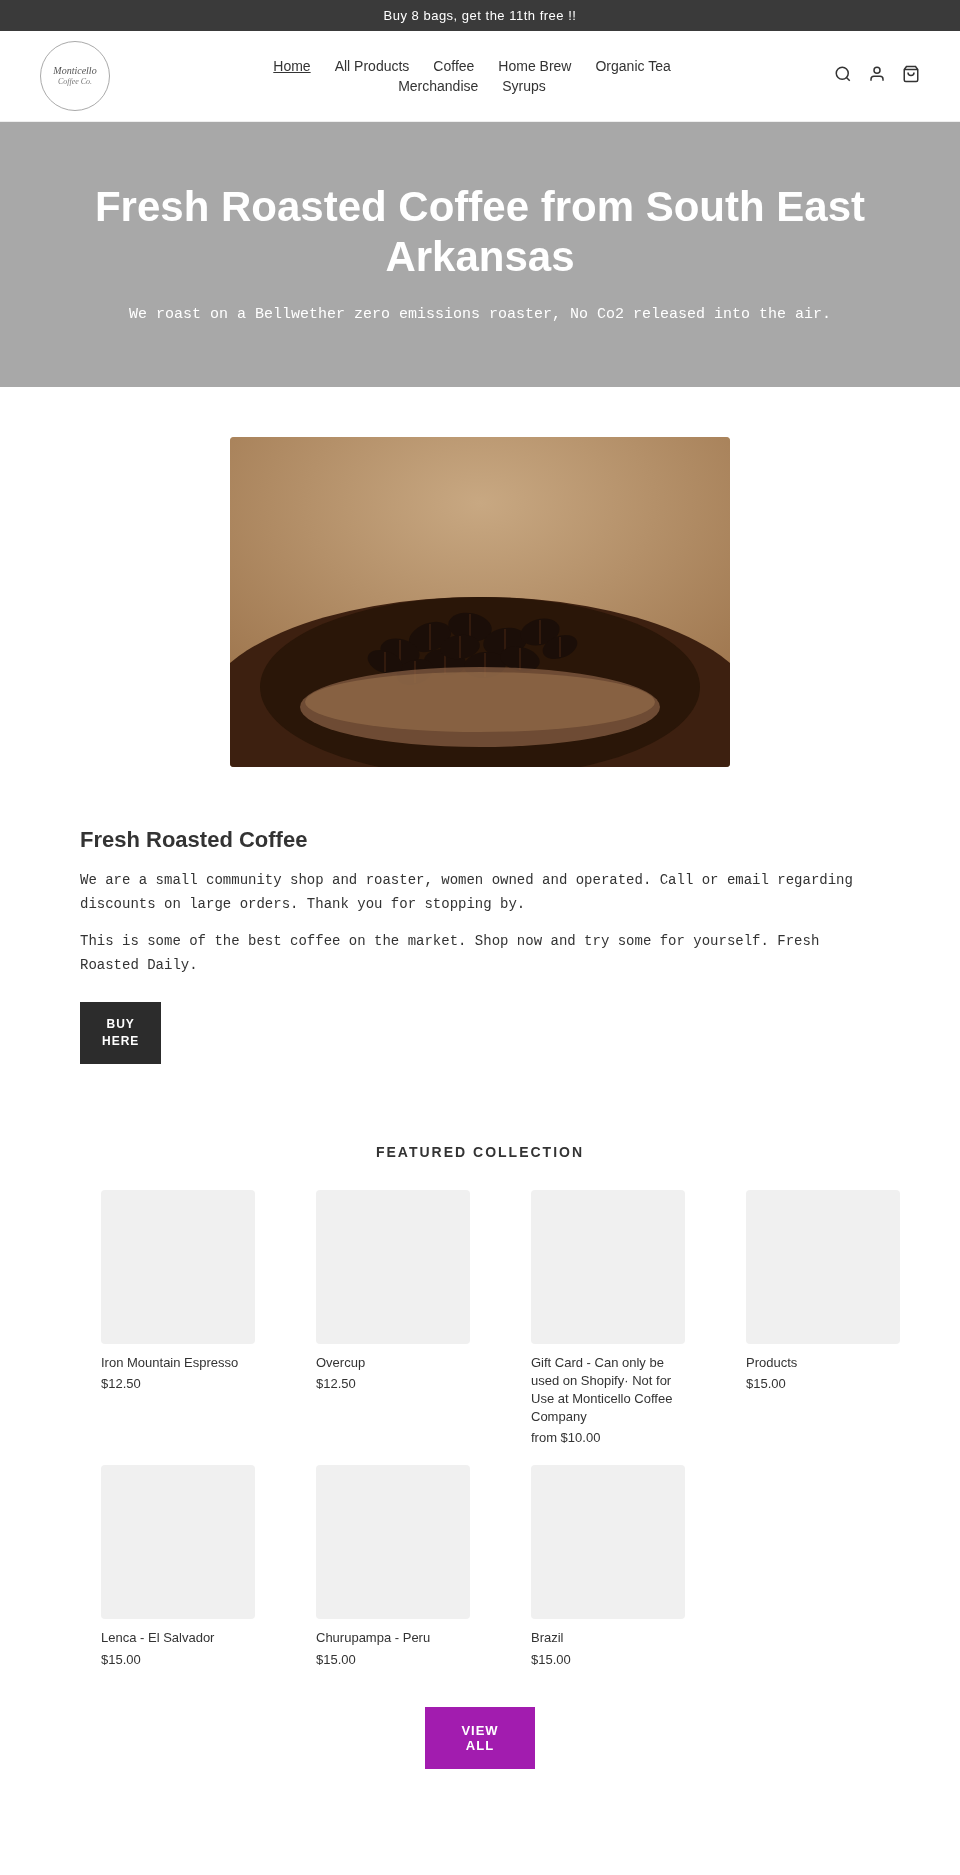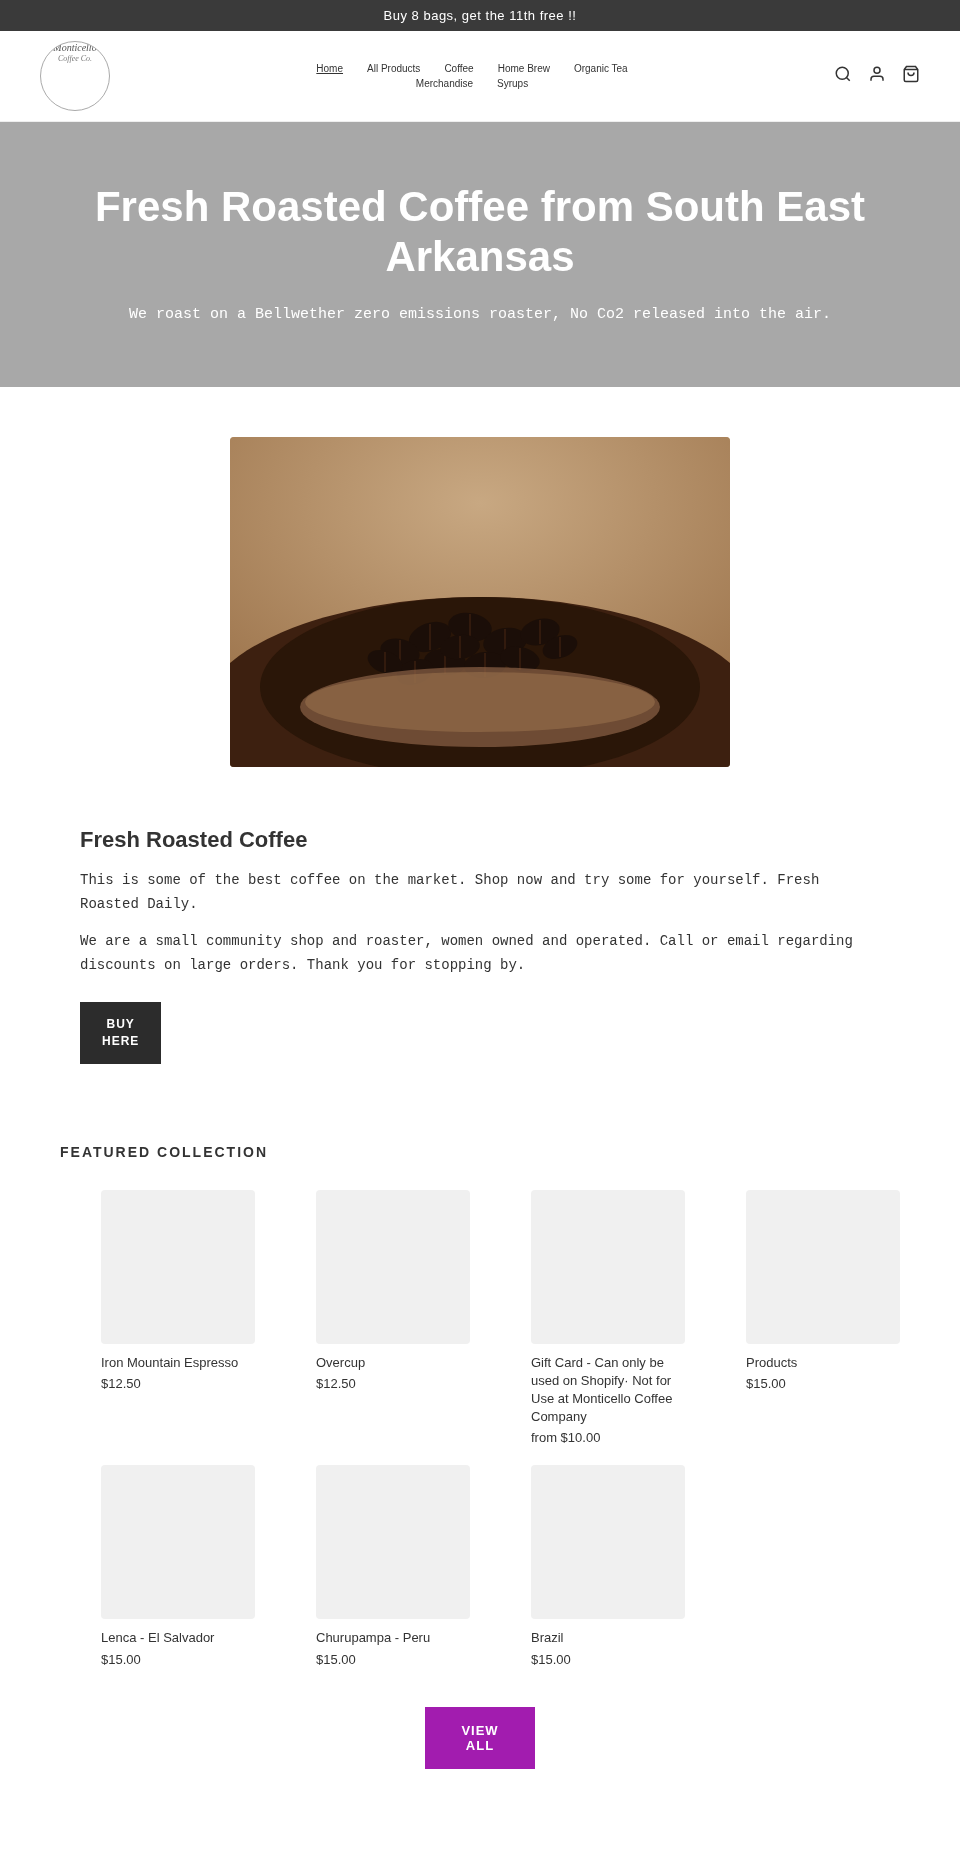--- a/index.html
+++ b/index.html
@@ -26,20 +26,21 @@
     .logo-area {
       display: flex;
       align-items: center;
     }
     .logo-circle {
       width: 70px;
       height: 70px;
       border-radius: 50%;
       border: 1.5px solid #aaa;
       display: flex;
+      align-items: center;
       justify-content: center;
       overflow: hidden;
       background: #fff;
     }
     .logo-text-inner {
       font-size: 10px;
       font-family: Georgia, serif;
       color: #555;
       text-align: center;
       line-height: 1.2;
@@ -52,21 +53,21 @@
       gap: 4px;
     }
     .nav-row {
       display: flex;
       gap: 24px;
       align-items: center;
     }
     nav a {
       text-decoration: none;
       color: #333;
-      font-size: 10px;
+      font-size: 14px;
     }
     nav a.active {
       text-decoration: underline;
     }
     .header-icons {
       display: flex;
       gap: 16px;
       align-items: center;
     }
     .icon-btn {
@@ -148,21 +149,21 @@
       margin-top: 10px;
       line-height: 1.4;
       text-align: center;
     }
 
     
     .featured-section {
       padding: 40px 60px;
     }
     .featured-title {
-      text-align: left;
+      text-align: center;
       font-size: 14px;
       letter-spacing: 2px;
       font-weight: 600;
       margin-bottom: 30px;
       color: #333;
     }
     .products-grid {
       display: grid;
       grid-template-columns: repeat(4, 1fr);
       gap: 20px;
@@ -322,22 +323,22 @@
 
         <ellipse cx="250" cy="270" rx="180" ry="40" fill="#8B6347" opacity="0.7"></ellipse>
         <ellipse cx="250" cy="265" rx="175" ry="30" fill="#a07850" opacity="0.5"></ellipse>
       </svg>
     </div>
   </div>
 </div>
 
 <div class="content-section">
   <h2>Fresh Roasted Coffee</h2>
+  <p>We are a small community shop and roaster, women owned and operated. Call or email regarding discounts on large orders. Thank you for stopping by.</p>
   <p>This is some of the best coffee on the market. Shop now and try some for yourself. Fresh Roasted Daily.</p>
-  <p>We are a small community shop and roaster, women owned and operated. Call or email regarding discounts on large orders. Thank you for stopping by.</p>
   <button class="buy-btn">BUY<br>HERE</button>
 </div>
 
 <section class="featured-section">
   <h3 class="featured-title">FEATURED COLLECTION</h3>
 
   <div class="products-grid">
     <div class="product-card">
       <div class="product-image"></div>
       <div class="product-name">Iron Mountain Espresso</div>

